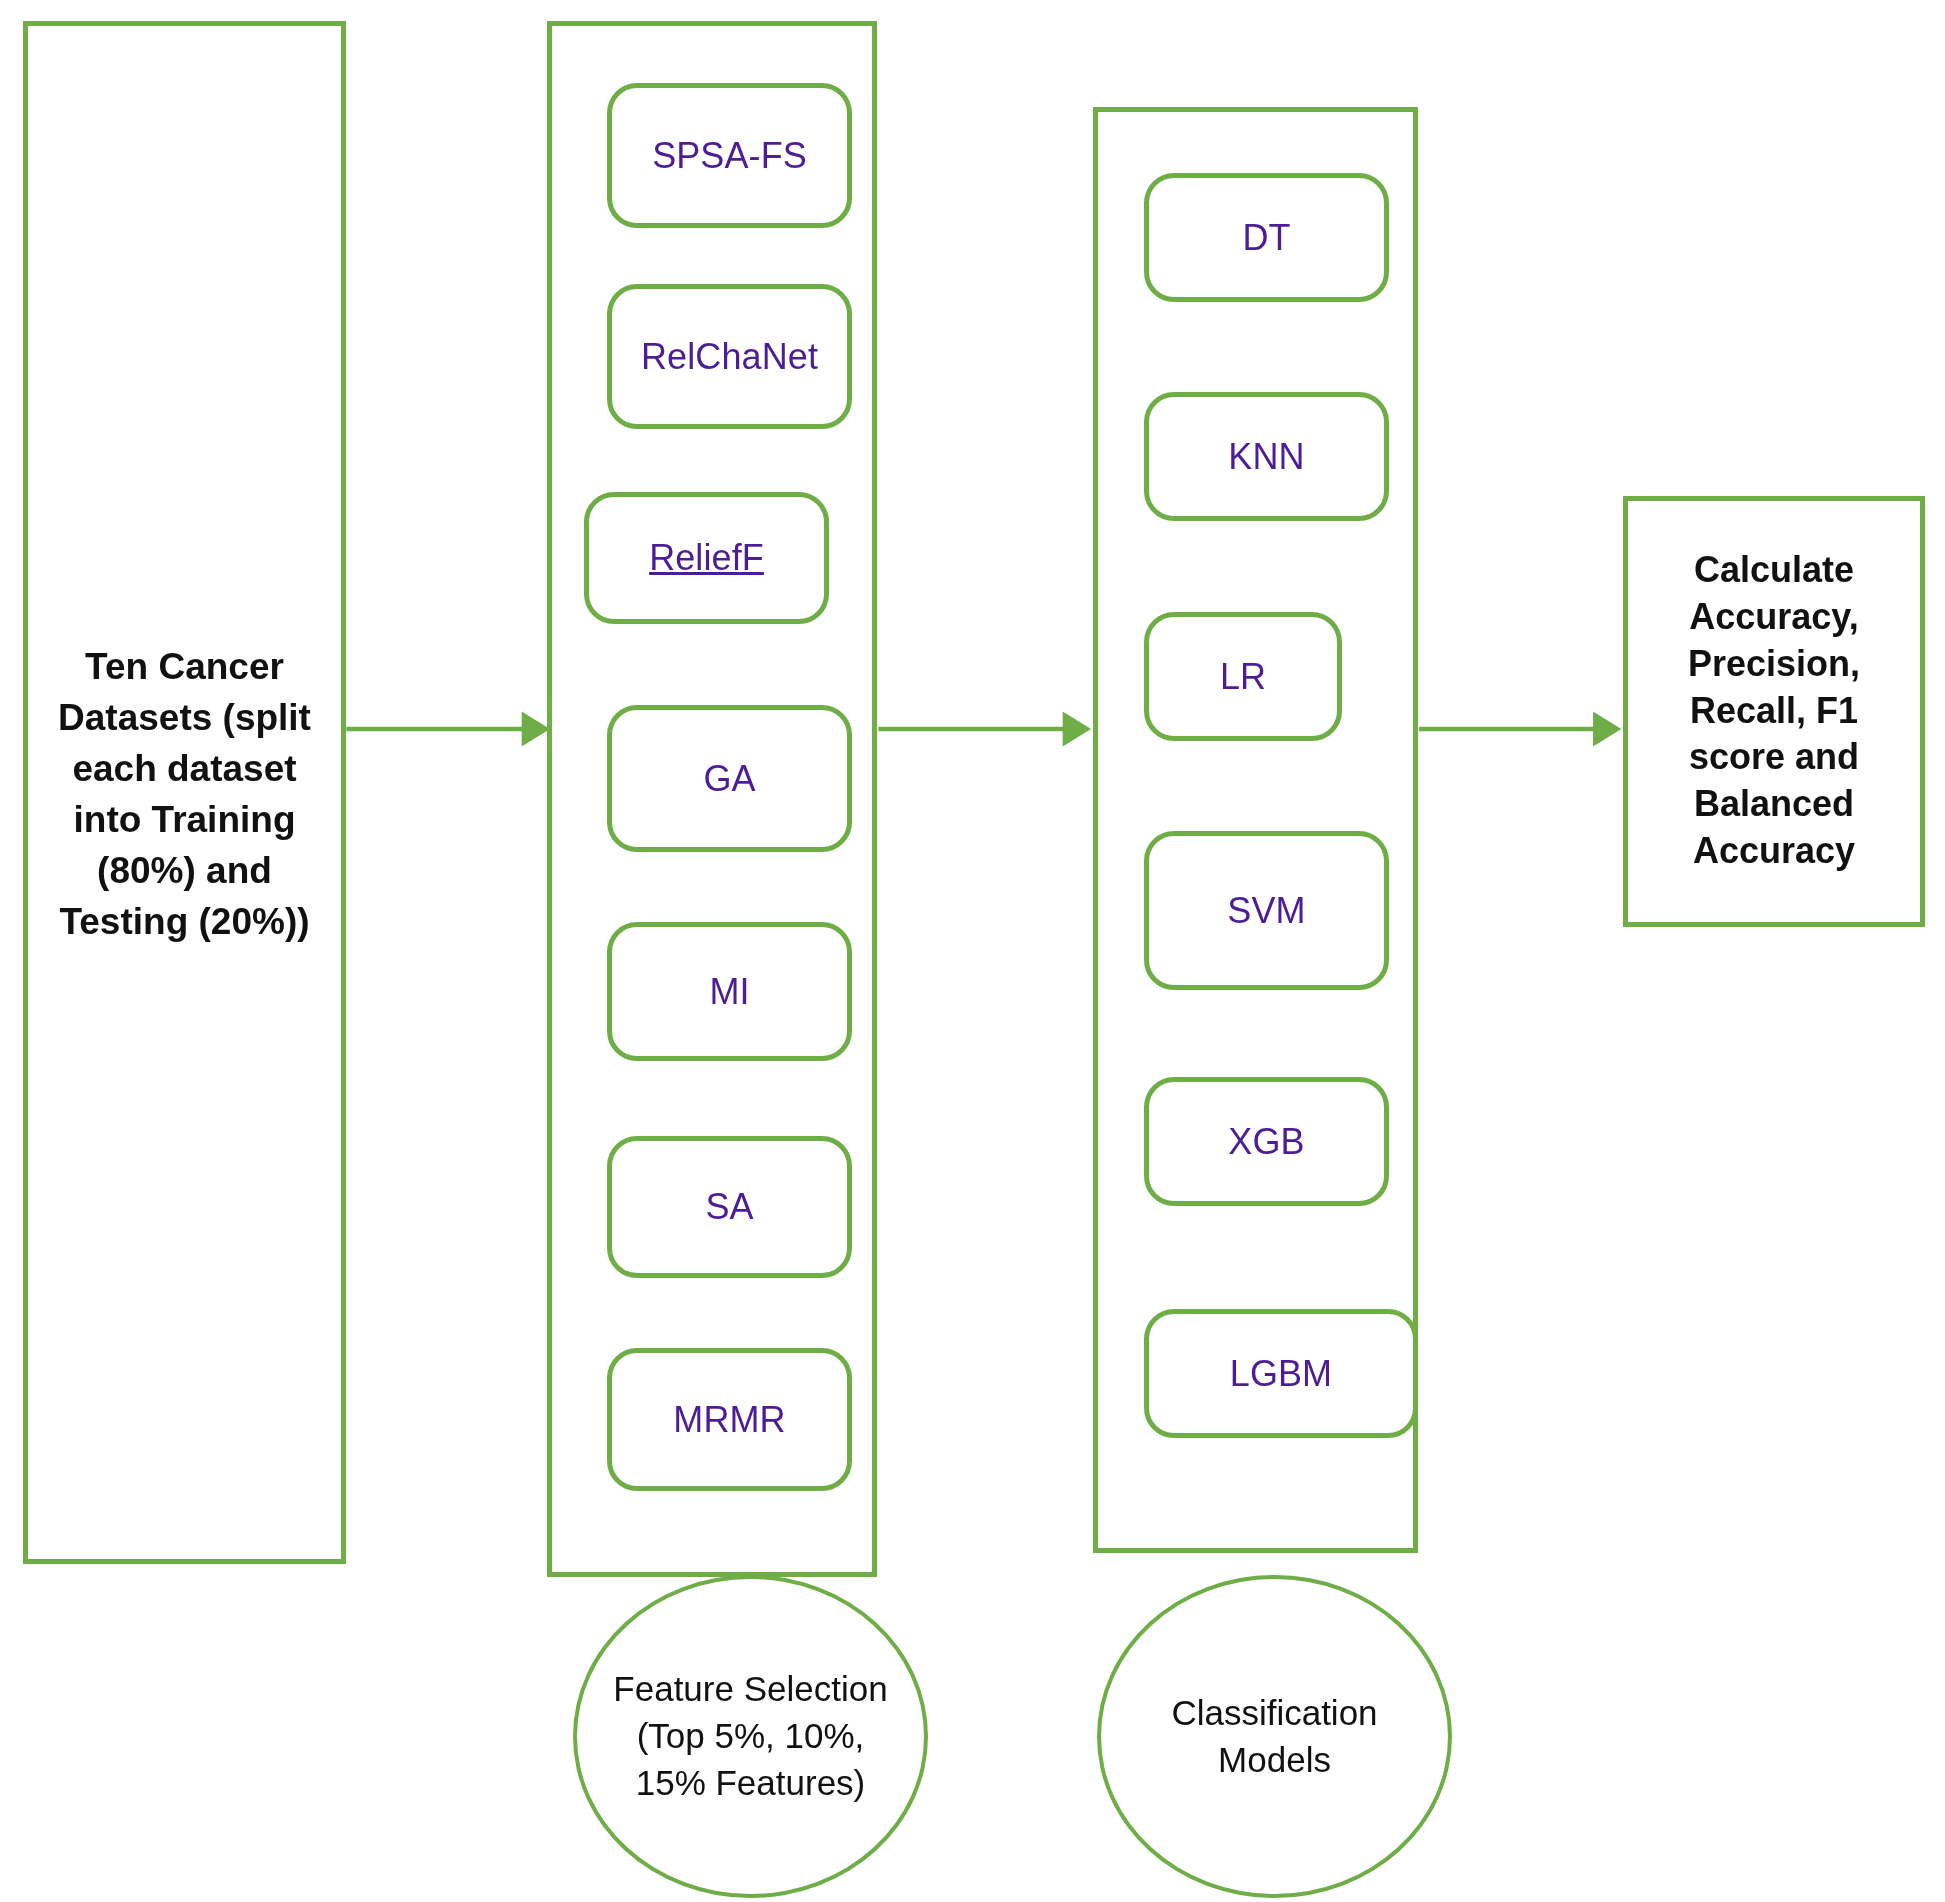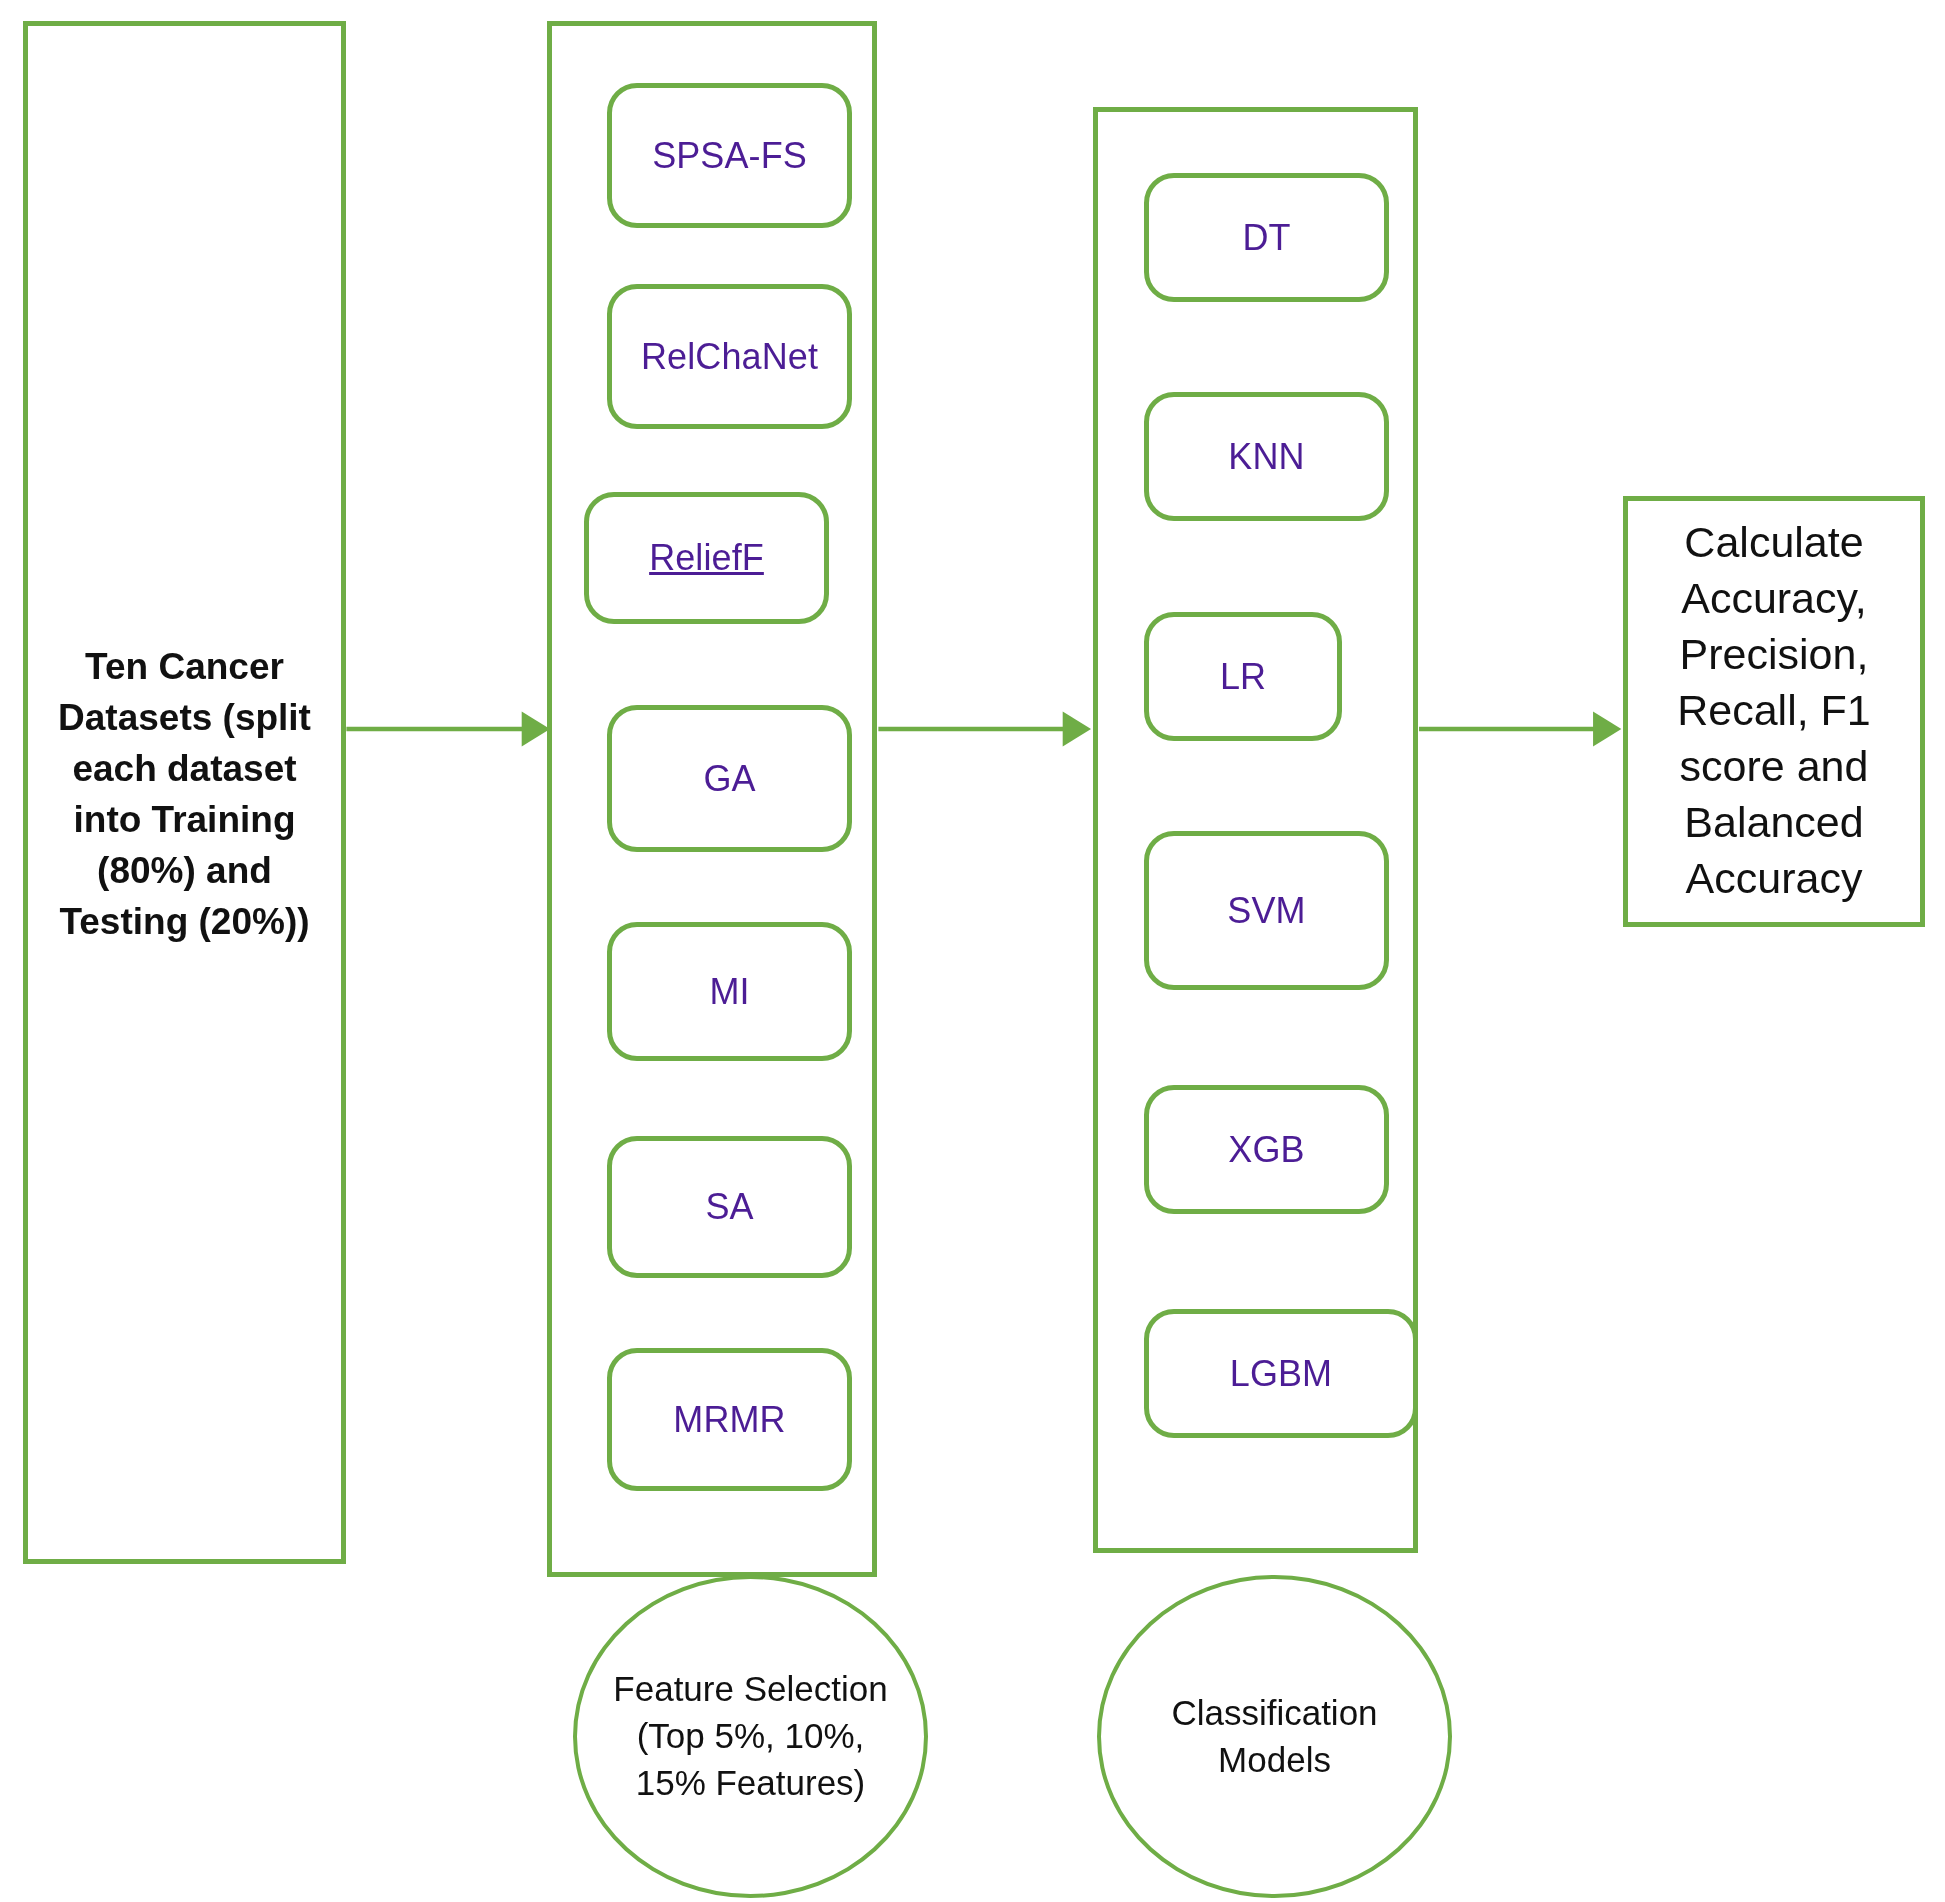--- a/index.html
+++ b/index.html
@@ -55,22 +55,22 @@
   }
 
   .datasets-label {
     font-size: 37px;
     font-weight: bold;
     line-height: 1.38;
     padding: 0 28px;
   }
 
   .metrics-label {
-    font-size: 43px;
-    font-weight: 400;
+    font-size: 36px;
+    font-weight: 700;
     line-height: 1.30;
     padding: 0 17px;
   }
 
   
   .circle {
     position: absolute;
     border: 4.5px solid #6fad46;
     border-radius: 50%;
     background: #ffffff;
@@ -126,21 +126,21 @@
       <polygon points="286,18 330,45 286,72" fill="#6fad46"></polygon>
     </svg>
   </div>
 
   <div class="container-box" style="left:1093px; top:107px; width:325px; height:1446px;"></div>
 
   <div class="node" style="left:1144px; top:173px; width:245px; height:129px;">DT</div>
   <div class="node" style="left:1144px; top:392px; width:245px; height:129px;">KNN</div>
   <div class="node" style="left:1144px; top:612px; width:198px; height:129px;">LR</div>
   <div class="node" style="left:1144px; top:831px; width:245px; height:159px;">SVM</div>
-  <div class="node" style="left:1144px; top:1077px; width:245px; height:129px;margin-top:8px;">XGB</div>
+  <div class="node" style="left:1144px; top:1077px; width:245px; height:129px;">XGB</div>
   <div class="node" style="left:1144px; top:1309px; width:274px; height:129px;">LGBM</div>
 
   <div class="circle" style="left:1097px; top:1575px; width:355px; height:323px;">Classification Models</div>
 
   <div class="arrow" style="left:1419px; top:700px; width:205px;">
     <svg width="205" height="58" viewBox="0 0 318 90">
       <line x1="0" y1="45" x2="280" y2="45" stroke="#6fad46" stroke-width="7"></line>
       <polygon points="270,18 314,45 270,72" fill="#6fad46"></polygon>
     </svg>
   </div>

